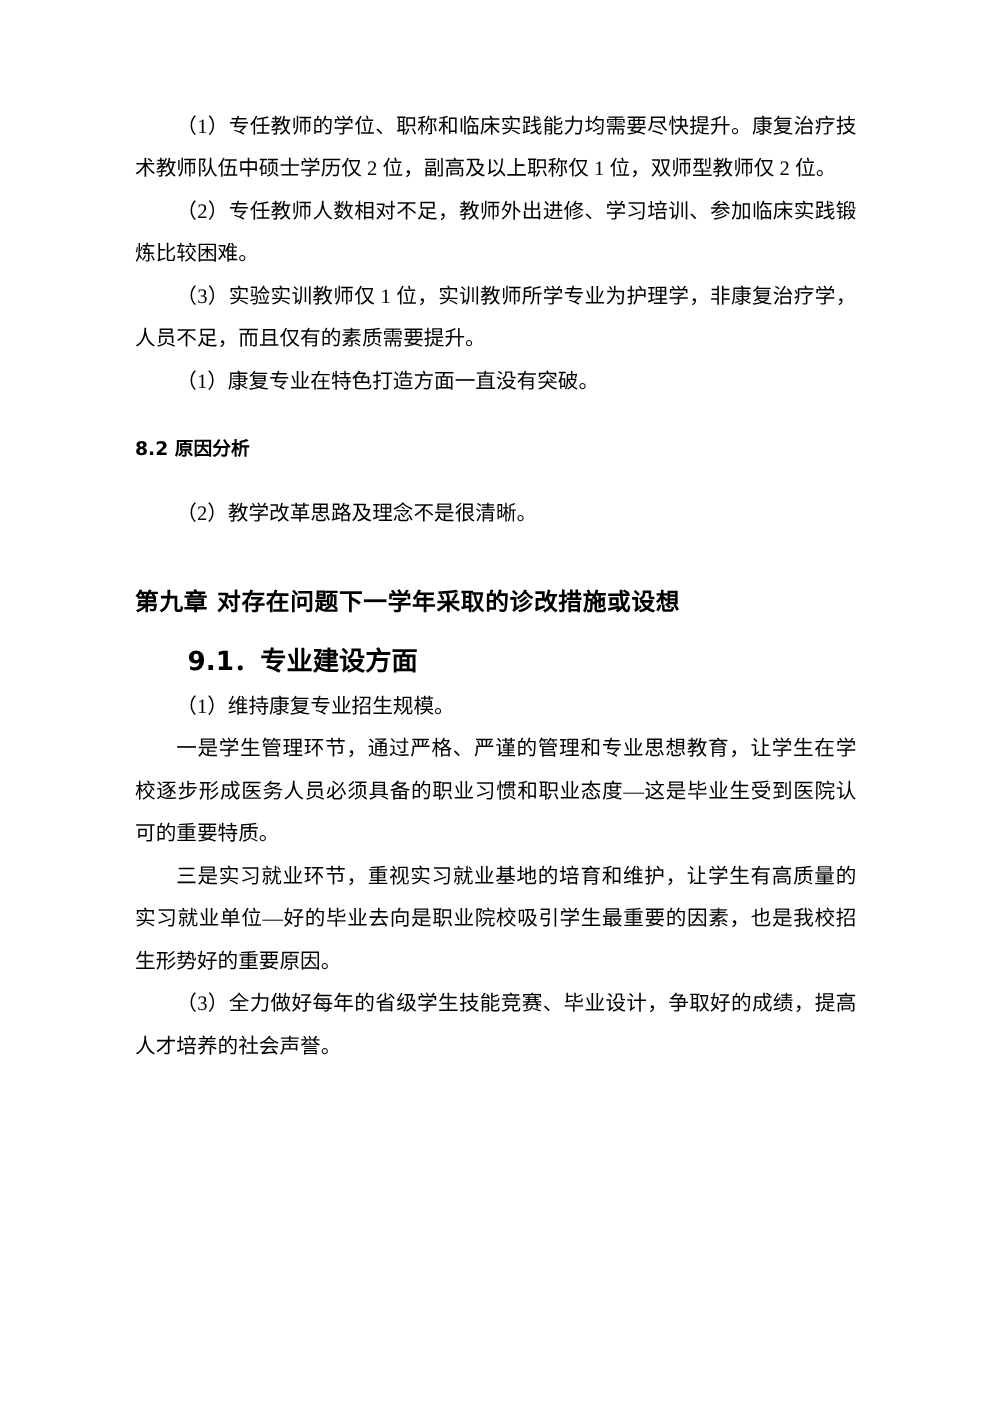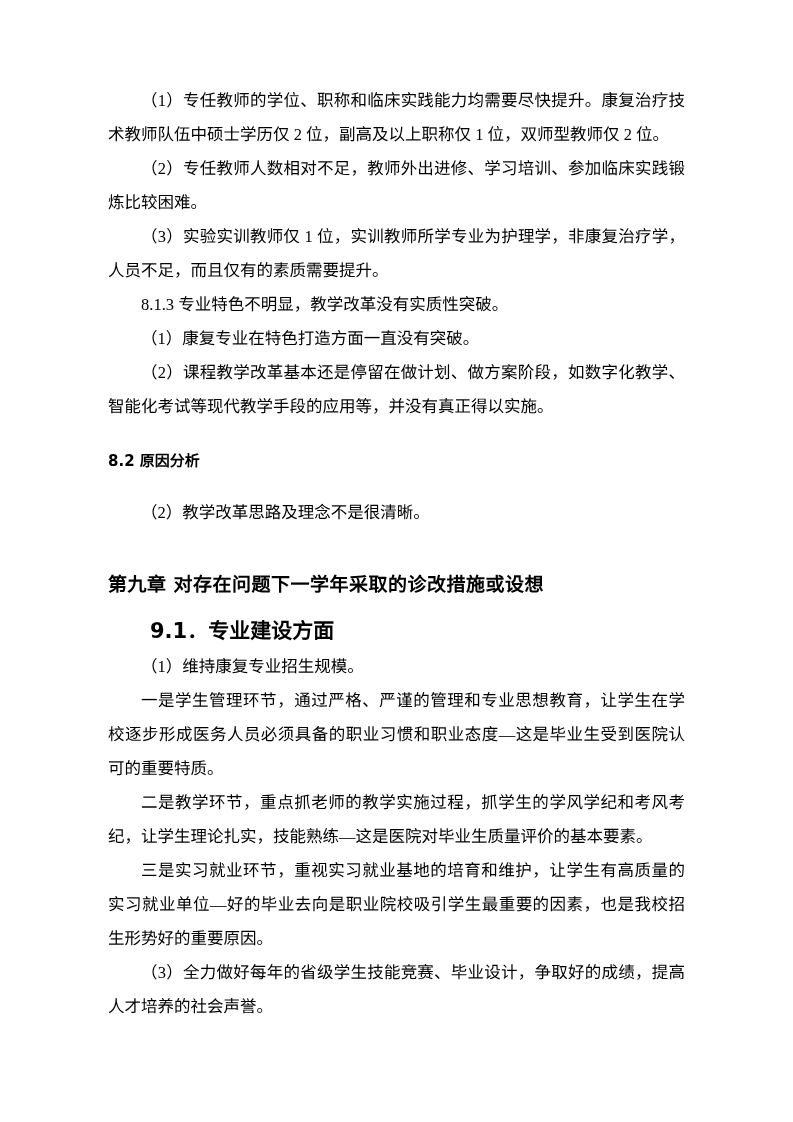--- a/index.html
+++ b/index.html
@@ -66,32 +66,29 @@
 </style>
 </head>
 <body>
 
 <div class="page">
   <div class="doc-body">
 
     <p class="para">（1）专任教师的学位、职称和临床实践能力均需要尽快提升。康复治疗技术教师队伍中硕士学历仅 2 位，副高及以上职称仅 1 位，双师型教师仅 2 位。</p>
     <p class="para">（2）专任教师人数相对不足，教师外出进修、学习培训、参加临床实践锻炼比较困难。</p>
     <p class="para">（3）实验实训教师仅 1 位，实训教师所学专业为护理学，非康复治疗学，人员不足，而且仅有的素质需要提升。</p>
-    <p class="para">8.1.3 专业特色不明显，教学改革没有实质性突破。</p>
     <p class="para">（1）康复专业在特色打造方面一直没有突破。</p>
-    <p class="para">（2）课程教学改革基本还是停留在做计划、做方案阶段，如数字化教学、智能化考试等现代教学手段的应用等，并没有真正得以实施。</p>
 
     <p class="heading2">8.2 原因分析</p>
 
     <p class="para">（2）教学改革思路及理念不是很清晰。</p>
 
     <p class="chapter-title">第九章   对存在问题下一学年采取的诊改措施或设想</p>
 
     <p class="heading3">9.1．专业建设方面</p>
 
     <p class="para">（1）维持康复专业招生规模。</p>
     <p class="para">一是学生管理环节，通过严格、严谨的管理和专业思想教育，让学生在学校逐步形成医务人员必须具备的职业习惯和职业态度—这是毕业生受到医院认可的重要特质。</p>
-    <p class="para">二是教学环节，重点抓老师的教学实施过程，抓学生的学风学纪和考风考纪，让学生理论扎实，技能熟练—这是医院对毕业生质量评价的基本要素。</p>
     <p class="para">三是实习就业环节，重视实习就业基地的培育和维护，让学生有高质量的实习就业单位—好的毕业去向是职业院校吸引学生最重要的因素，也是我校招生形势好的重要原因。</p>
     <p class="para">（3）全力做好每年的省级学生技能竞赛、毕业设计，争取好的成绩，提高人才培养的社会声誉。</p>
 
   </div>
 </div>
 
 </body></html>

